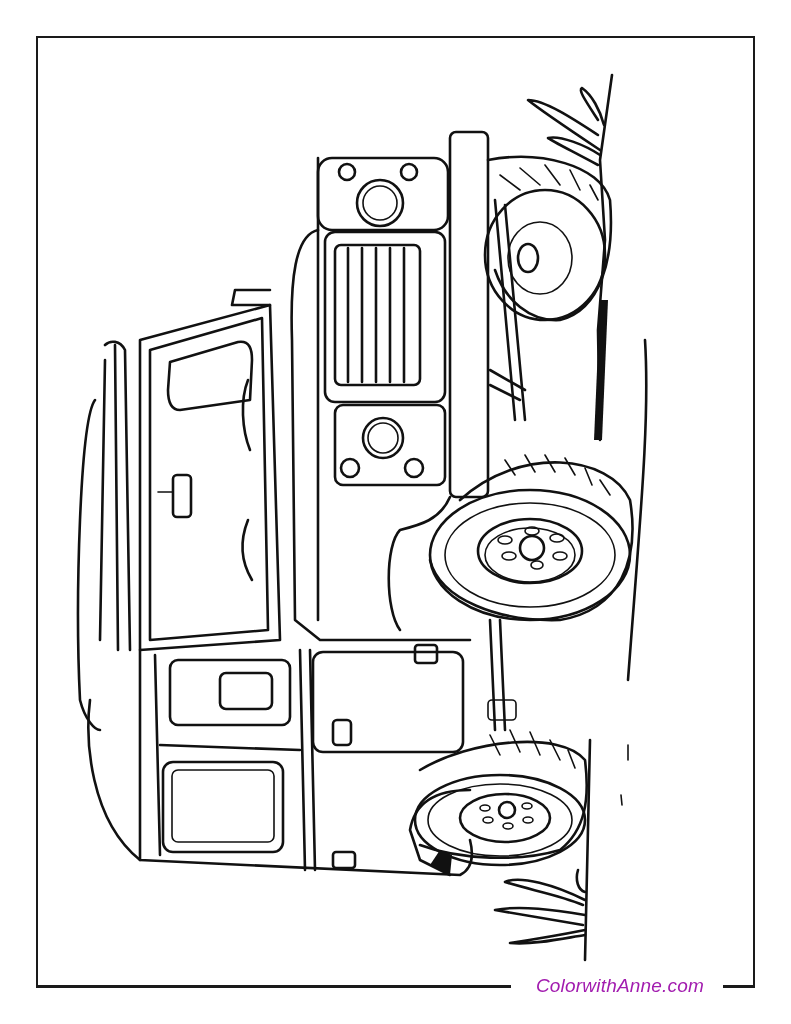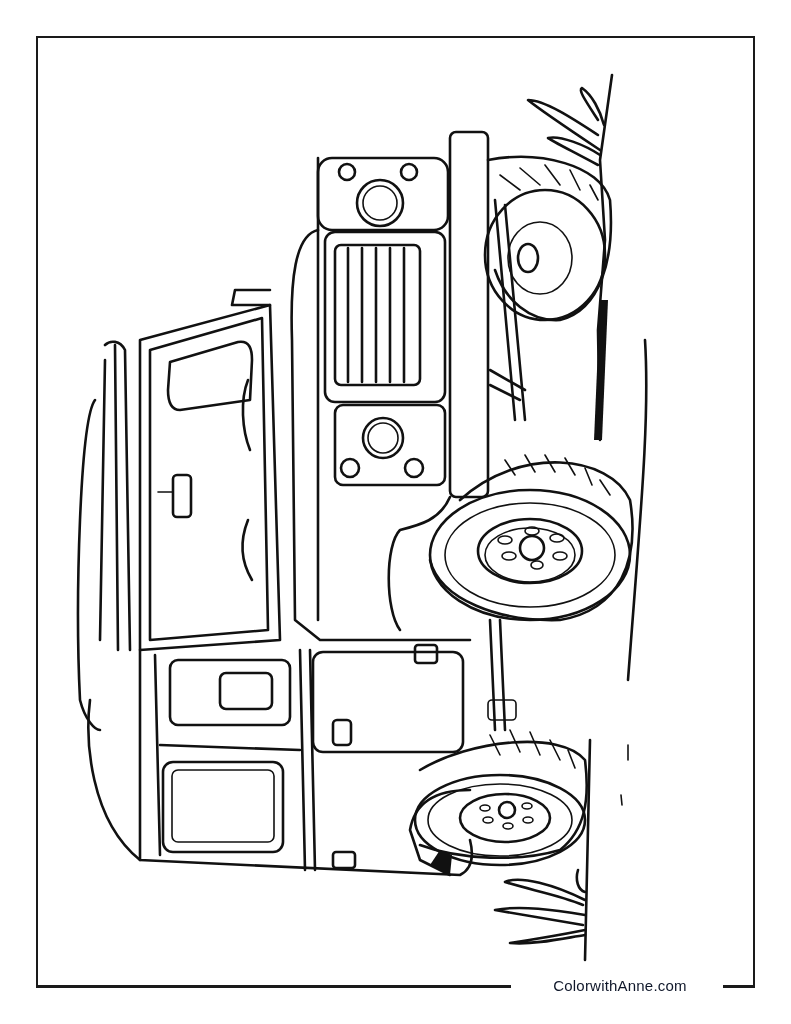--- a/index.html
+++ b/index.html
@@ -1,20 +1,20 @@
 <!DOCTYPE html>
 <html><head>
 <meta charset="utf-8">
 <style>
   html,body{margin:0;padding:0;background:#ffffff;}
   body{width:791px;height:1024px;position:relative;overflow:hidden;font-family:"Liberation Sans",sans-serif;}
   .frame{position:absolute;left:36px;top:36px;width:719px;height:951px;box-sizing:border-box;border:2.5px solid #1a1a1a;border-bottom:none;}
   .frame-bottom-left{position:absolute;left:36px;top:985px;width:475px;height:2.5px;background:#1a1a1a;}
   .frame-bottom-right{position:absolute;left:723px;top:985px;width:32px;height:2.5px;background:#1a1a1a;}
-  .footer-text{position:absolute;left:522px;top:974px;width:196px;text-align:center;font-size:15px;color:#0f172a;letter-spacing:0.2px;background:#fff;line-height:24px;}
+  .footer-text{position:absolute;left:522px;top:974px;width:196px;text-align:center;font-size:19px;color:#a21caf;letter-spacing:0.2px;background:#fff;line-height:24px;font-style:italic;}
   svg.art{position:absolute;left:0;top:0;}
   .l{fill:none;stroke:#111;stroke-width:2.6;stroke-linecap:round;stroke-linejoin:round;}
   .t{fill:none;stroke:#111;stroke-width:1.6;stroke-linecap:round;stroke-linejoin:round;}
   .f{fill:#111;stroke:none;}
 </style>
 </head>
 <body>
 
 <div class="frame"></div>
 <div class="frame-bottom-left"></div>

